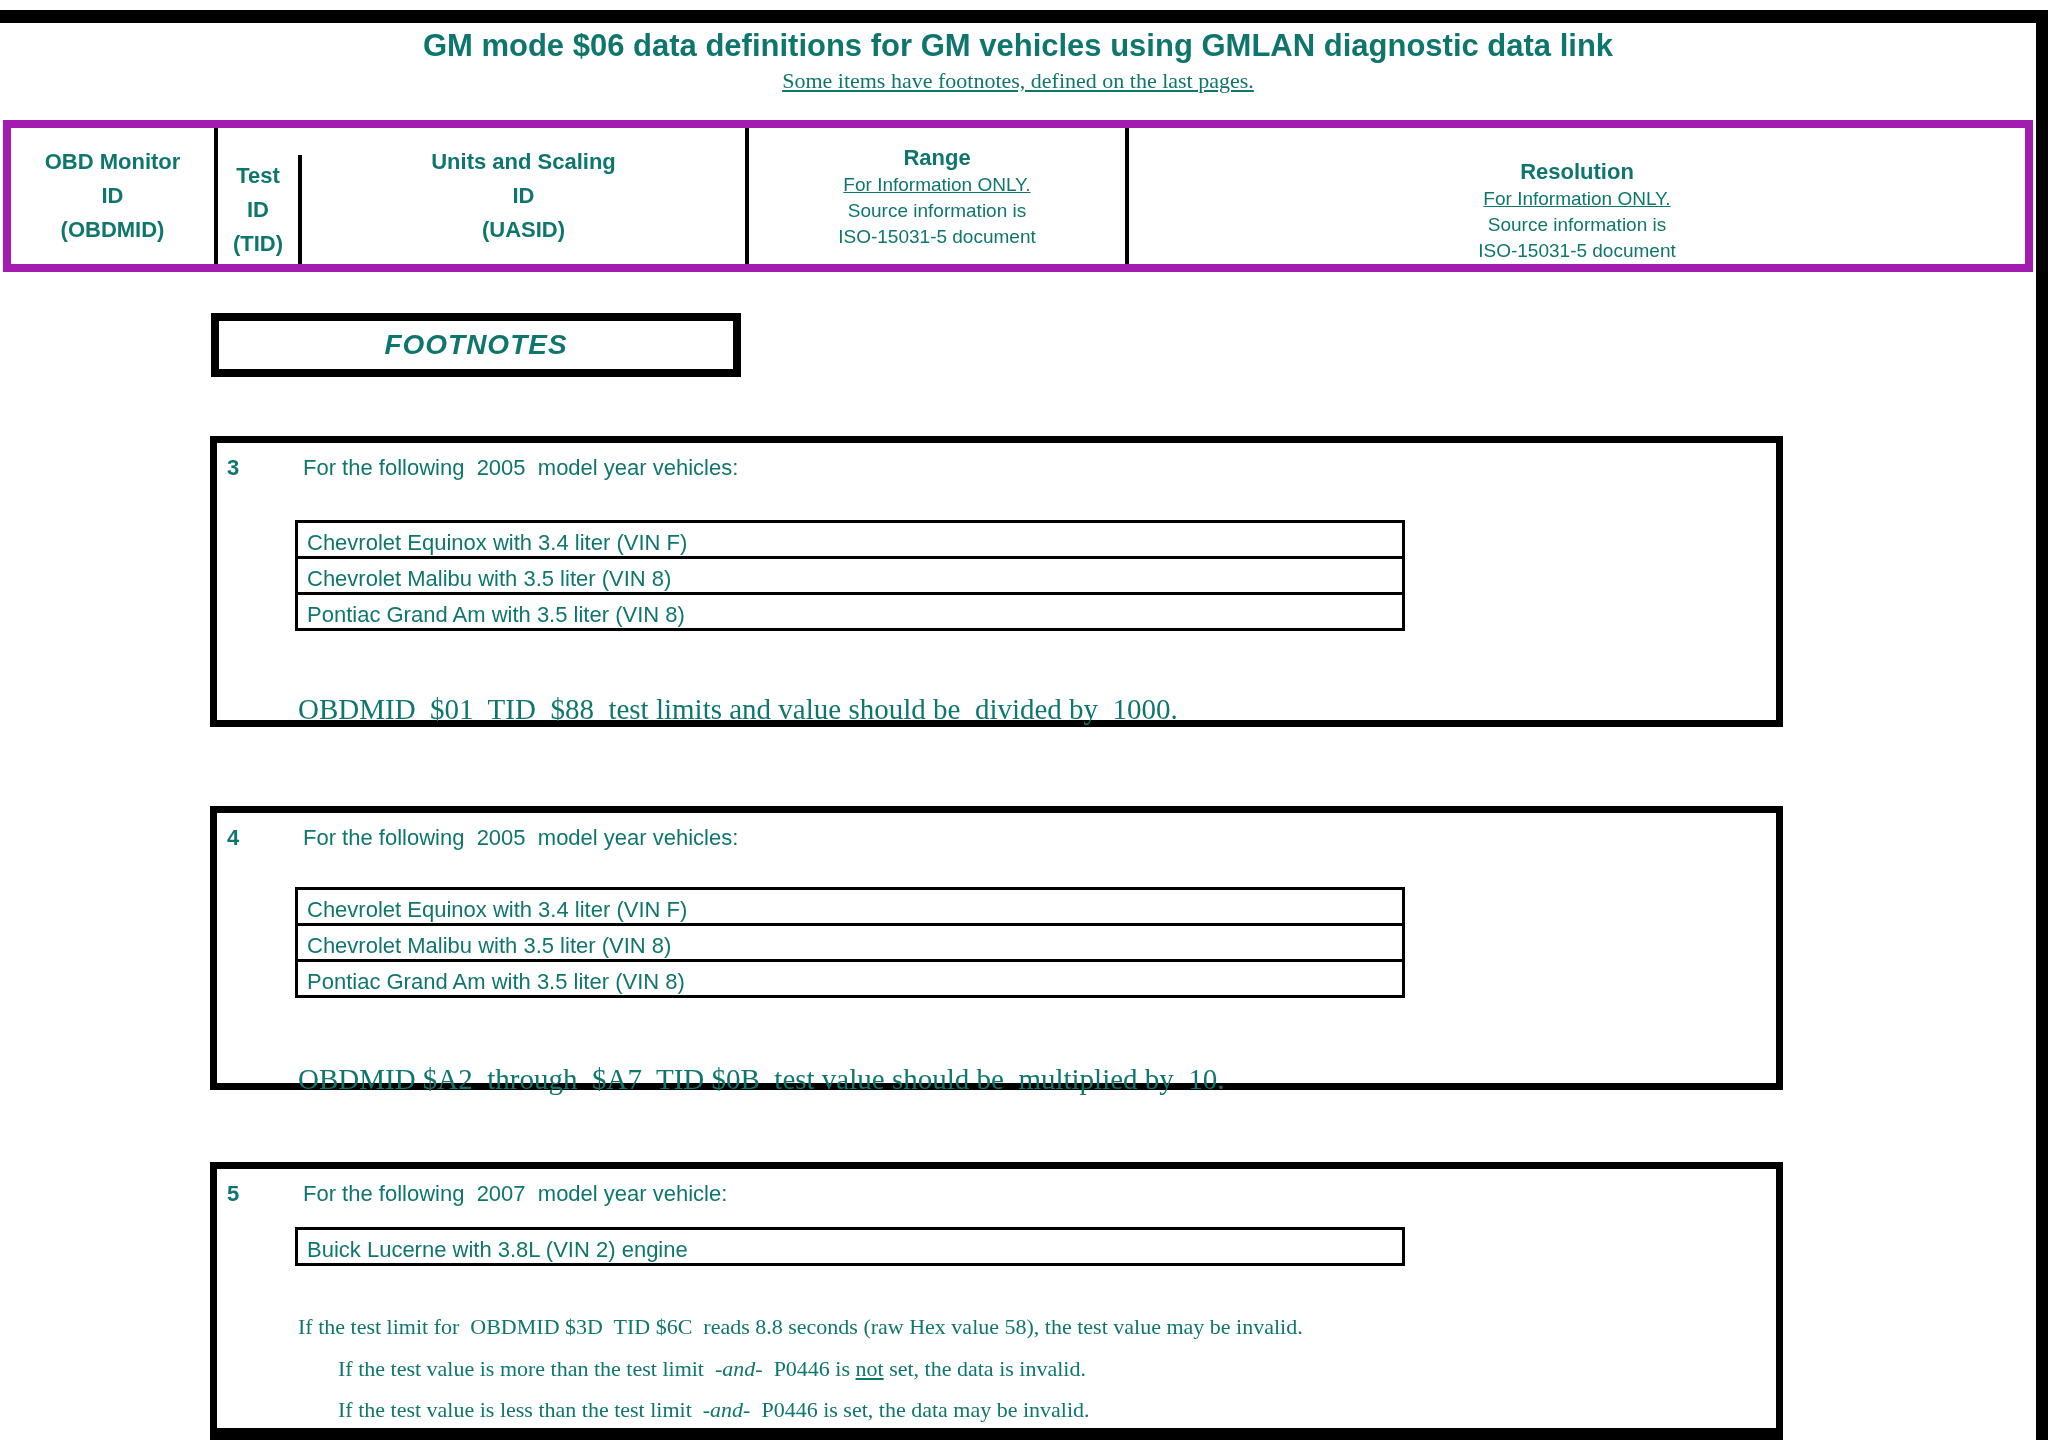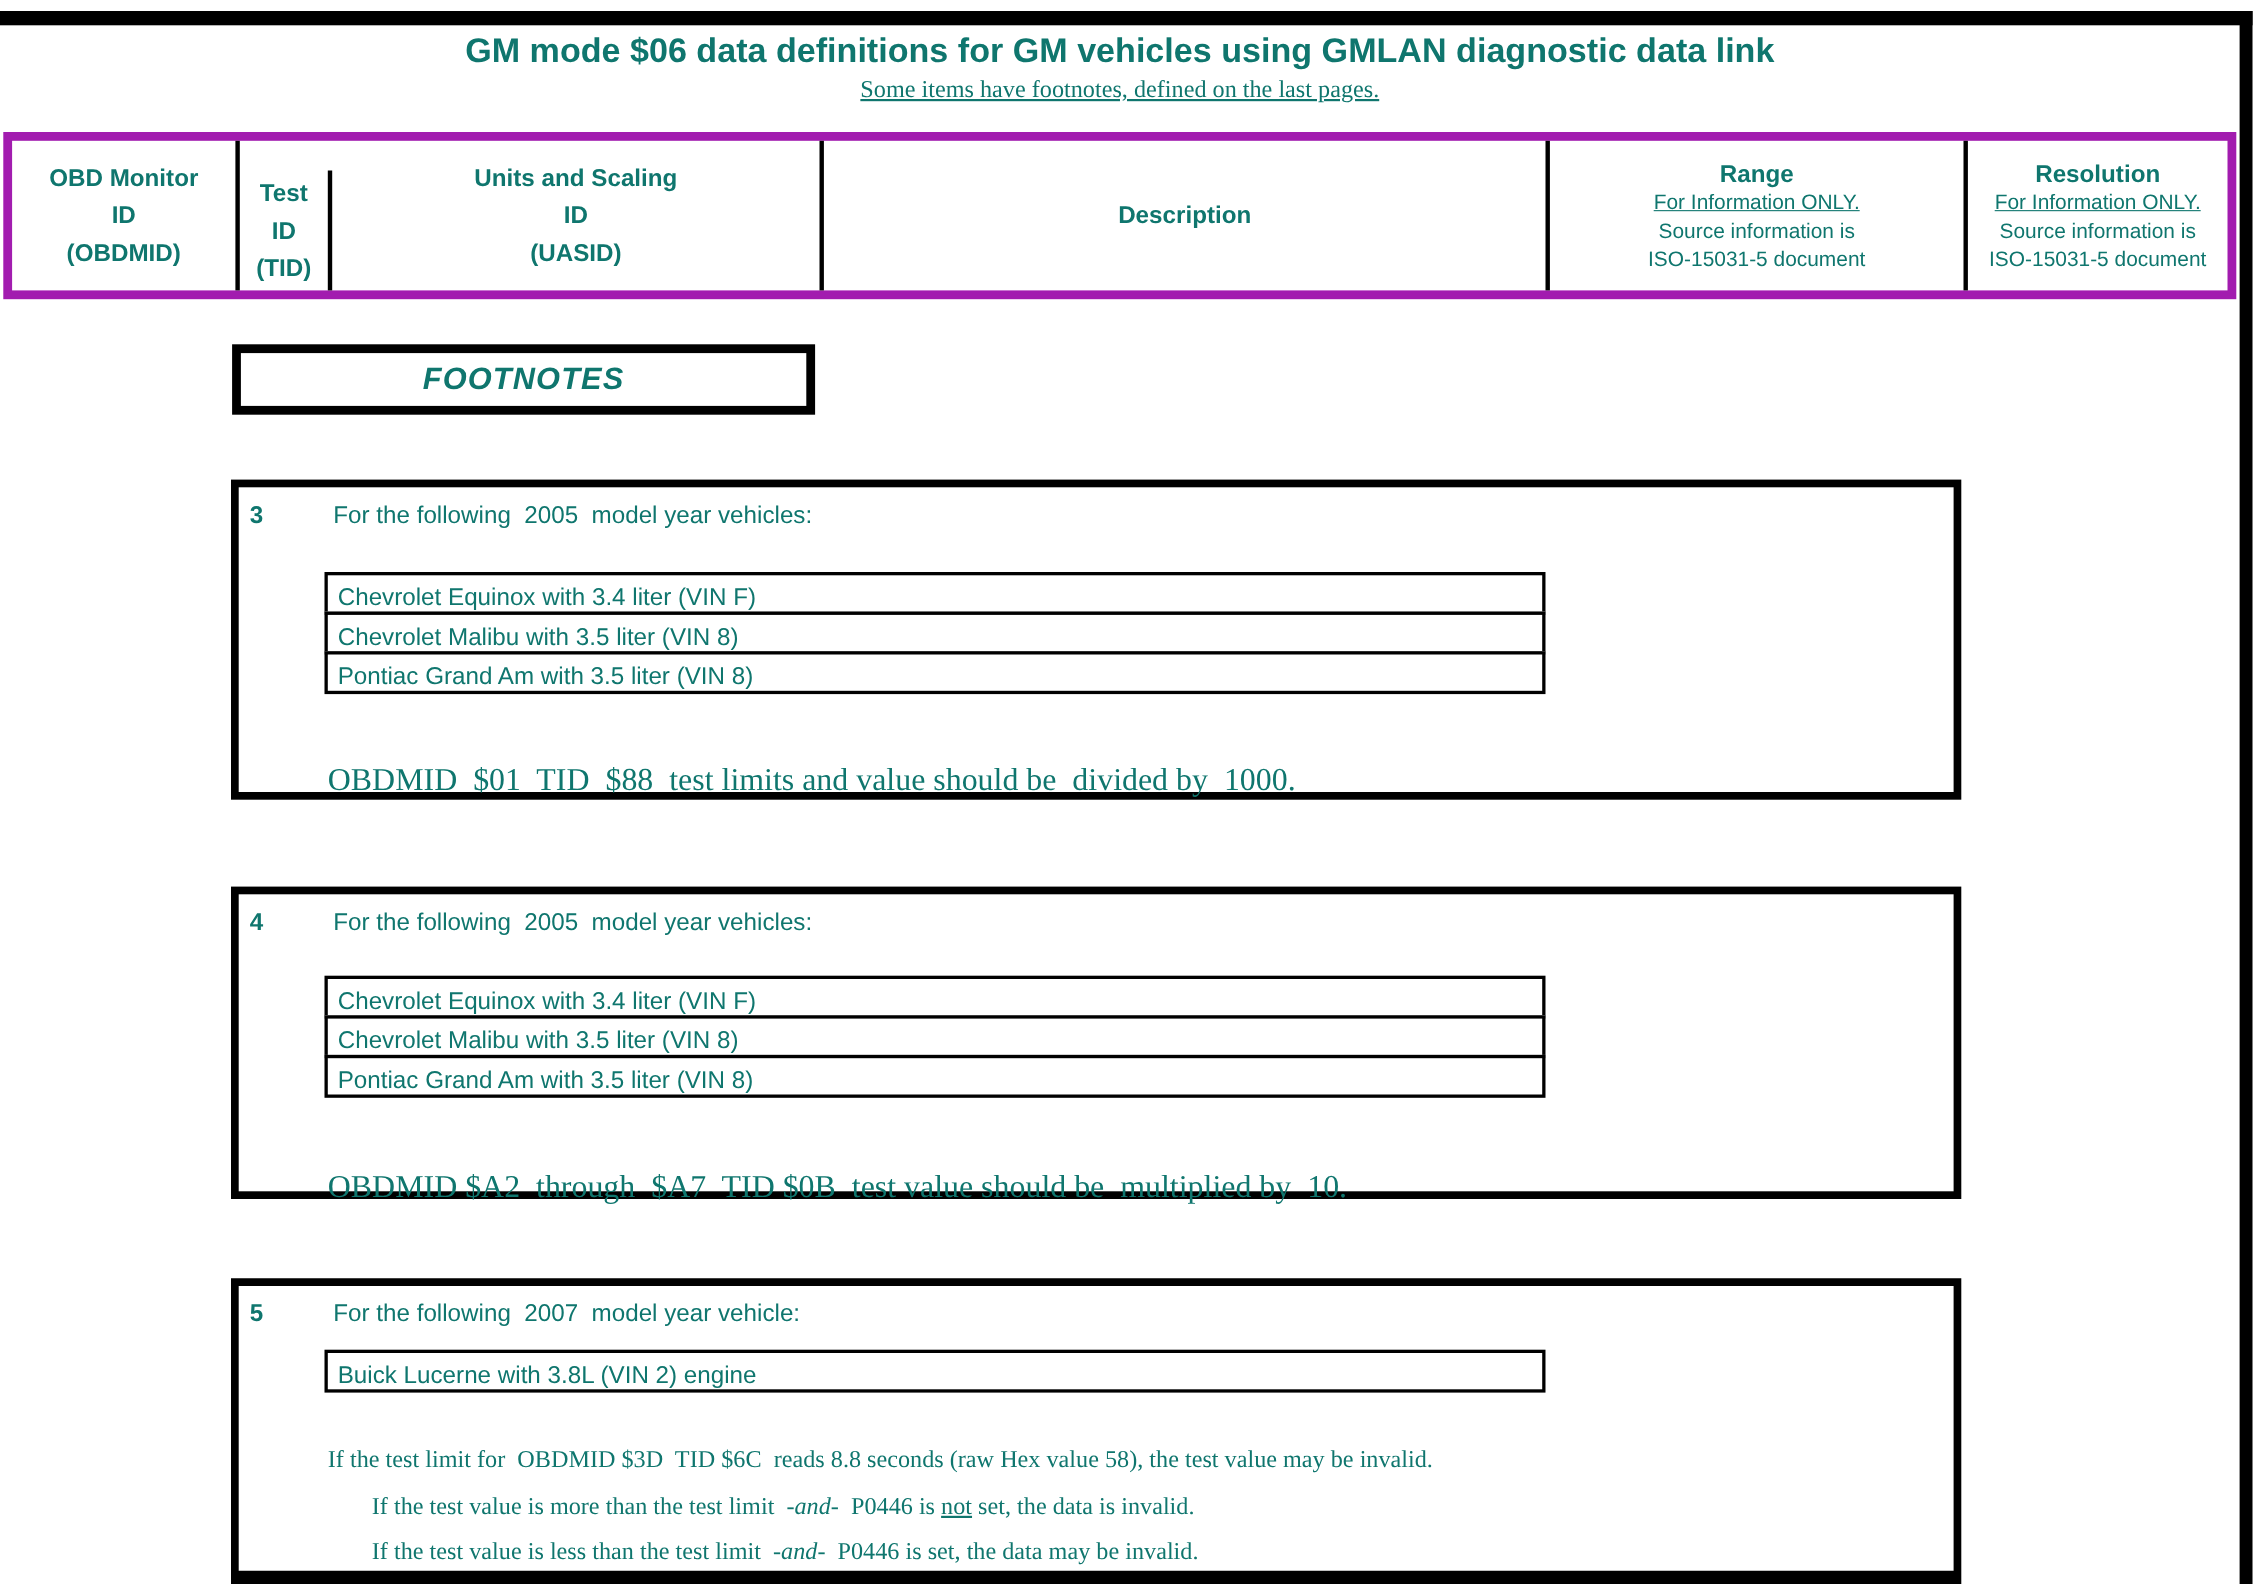--- a/index.html
+++ b/index.html
@@ -18,21 +18,21 @@
                   font-size:31px; font-weight:bold; }
   .doc-subtitle { position:absolute; left:0; top:68px; width:2036px; text-align:center;
                   font-family:"Liberation Serif", serif; font-size:22px;text-decoration:underline; }
 
   
   .hdr-table { position:absolute; left:3px; top:120px; width:2030px; height:152px;
                border:8px solid #a21caf; box-sizing:border-box; display:flex; }
   .hcell { border-right:4px solid #000; box-sizing:border-box; display:flex; flex-direction:column;
            justify-content:center; align-items:center; text-align:center;
            font-weight:bold; font-size:22px; line-height:34px; }
-  .hcell.last { border-right:none; flex:1; }
+  .hcell.last { border-right:none; flex:1;justify-content:flex-end; }
   .c1 { width:207px; } .c2 { width:84px;margin-top:27px; } .c3 { width:447px; } .c4 { width:660px; } .c5 { width:380px; }
   .hcell .ctitle { font-size:22px; line-height:29px; }
   .hcell .sub    { font-weight:normal; font-size:19px; line-height:26px; }
   .hcell .sub.u  { text-decoration:underline; }
 
   
   .fnt-box { position:absolute; left:211px; top:313px; width:530px; height:64px;
              border:8px solid #000; box-sizing:border-box; display:flex; align-items:center;
              justify-content:center; font-size:28px; font-weight:bold; letter-spacing:1px;font-style:italic; }
 
@@ -83,23 +83,20 @@
     </div>
     <div class="hcell c2">
       <div>Test</div>
       <div>ID</div>
       <div>(TID)</div>
     </div>
     <div class="hcell c3">
       <div>Units and Scaling</div>
       <div>ID</div>
       <div>(UASID)</div>
-    </div>
-    <div class="hcell c4">
-      <div>Description</div>
     </div>
     <div class="hcell c5">
       <div class="ctitle">Range</div>
       <div class="sub u">For Information ONLY.</div>
       <div class="sub">Source information is</div>
       <div class="sub">ISO-15031-5 document</div>
     </div>
     <div class="hcell last">
       <div class="ctitle">Resolution</div>
       <div class="sub u">For Information ONLY.</div>

